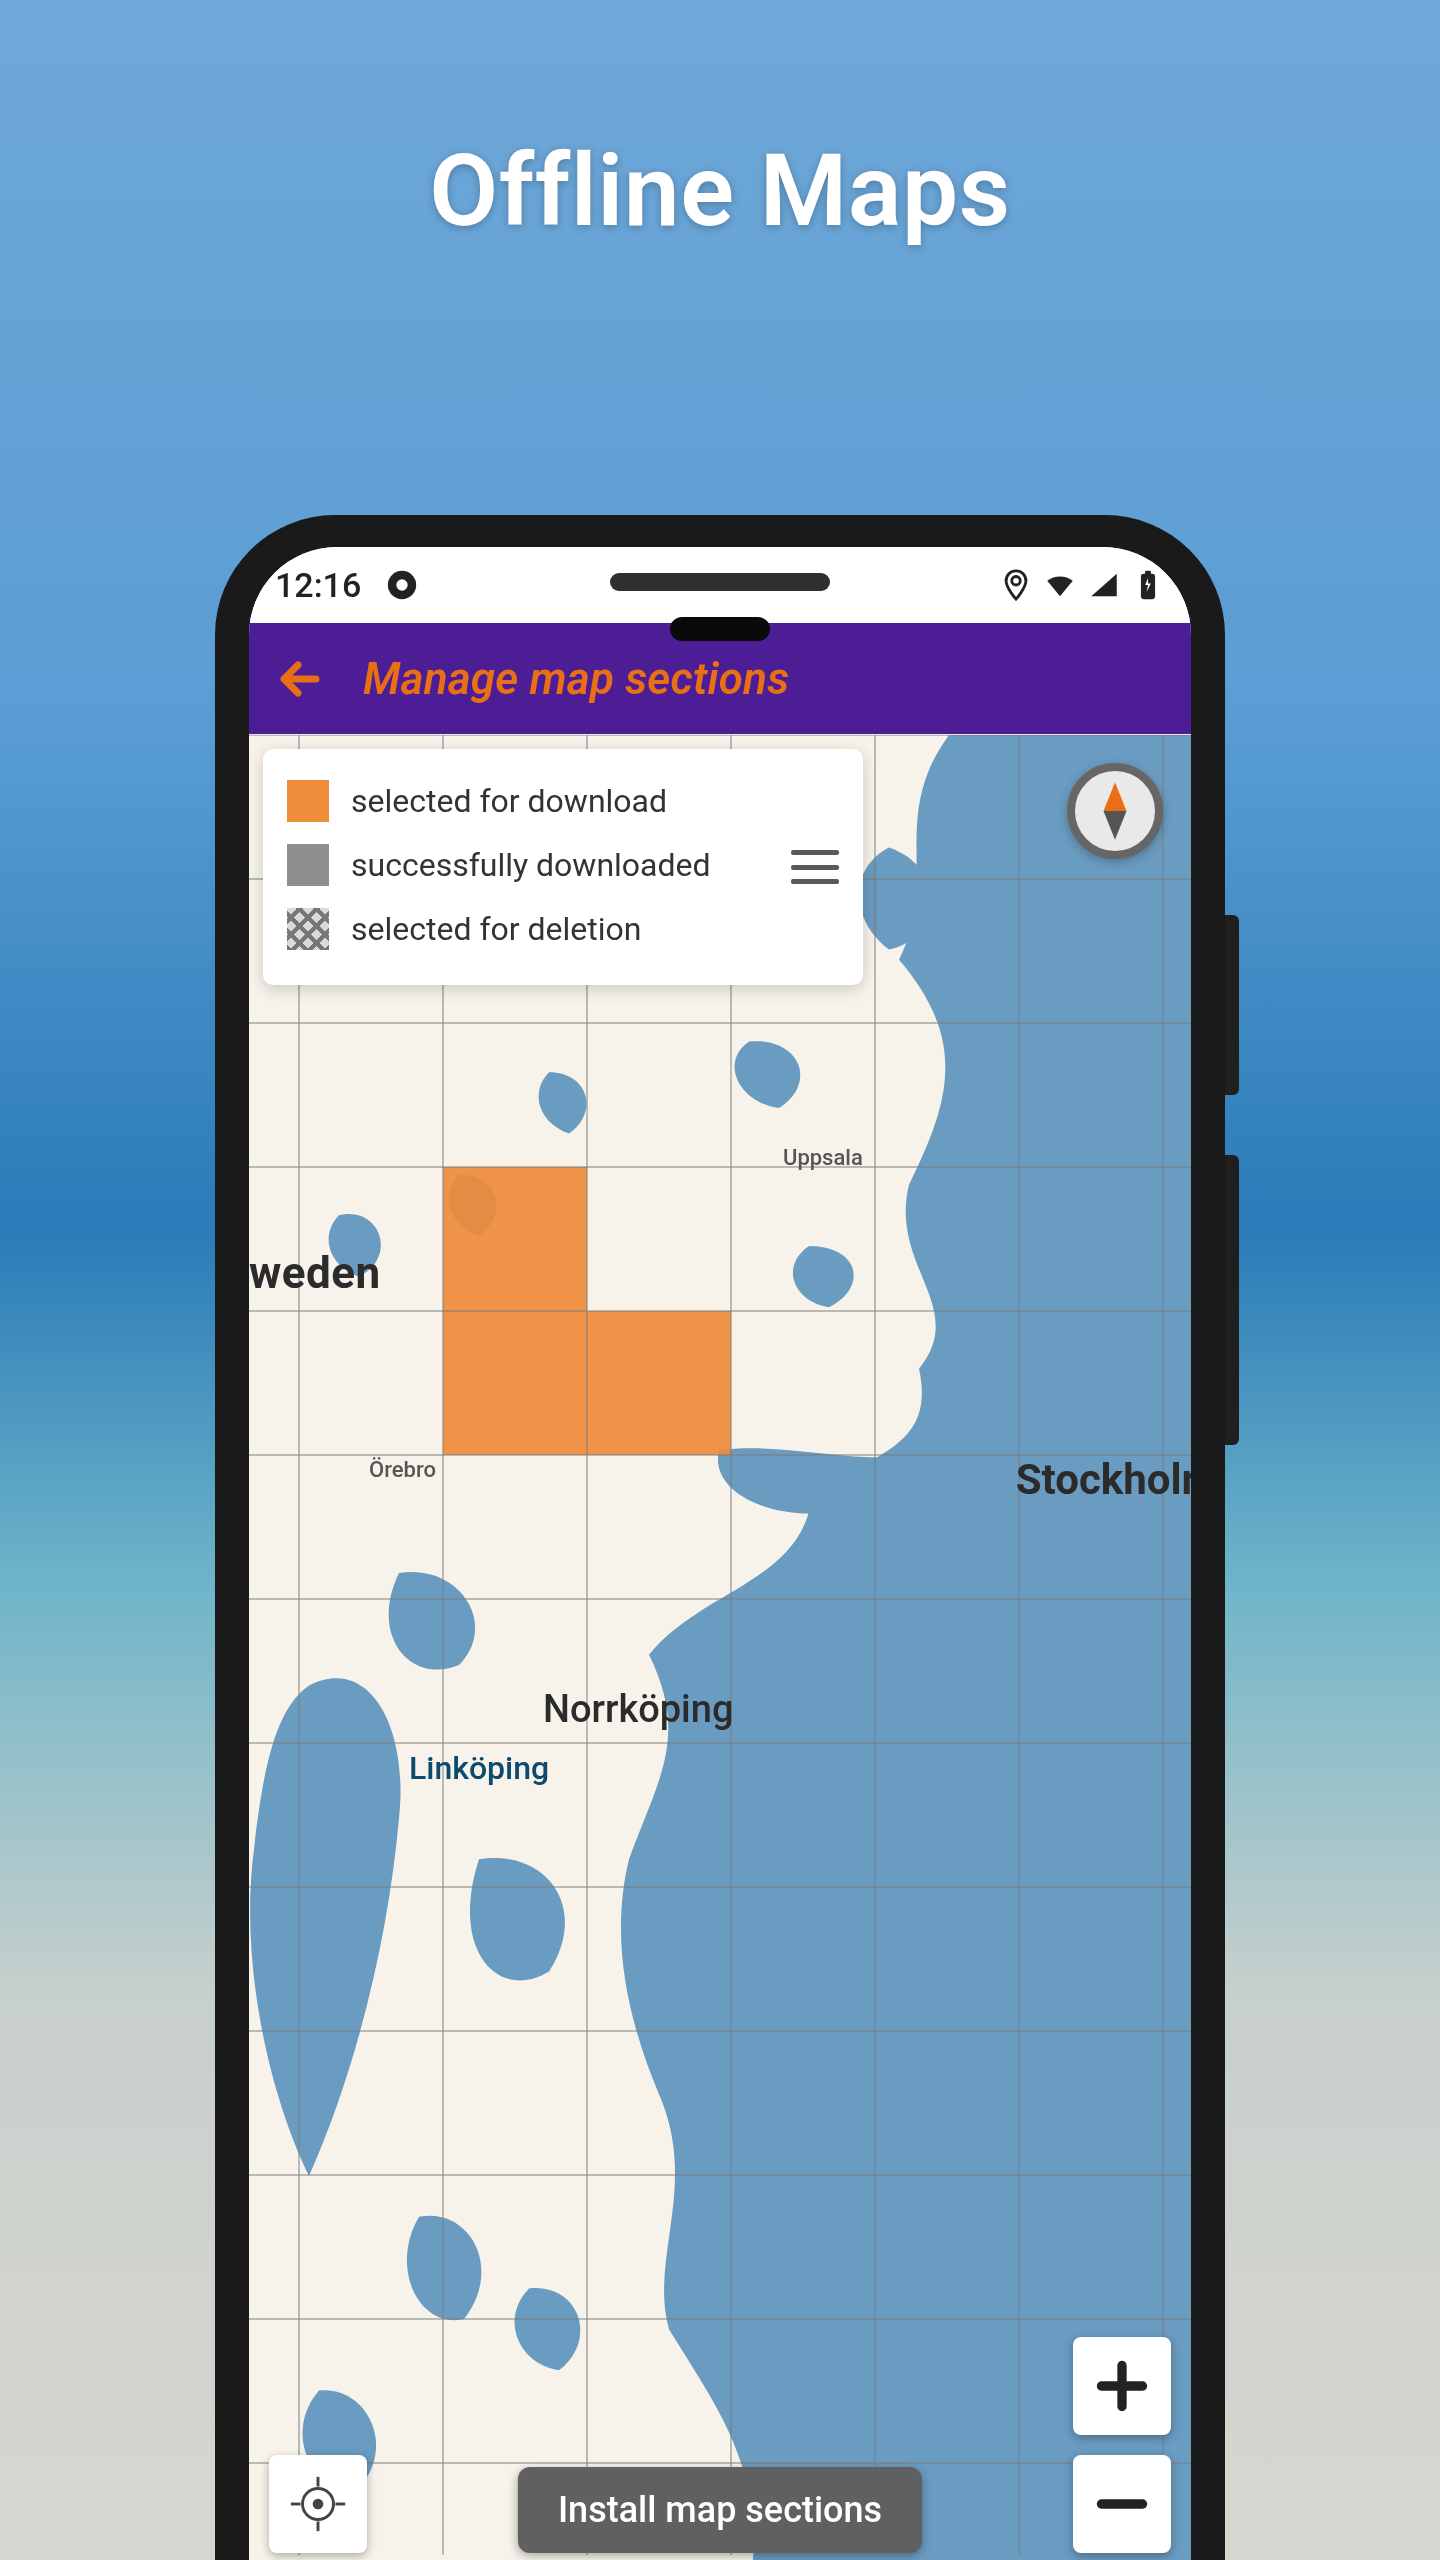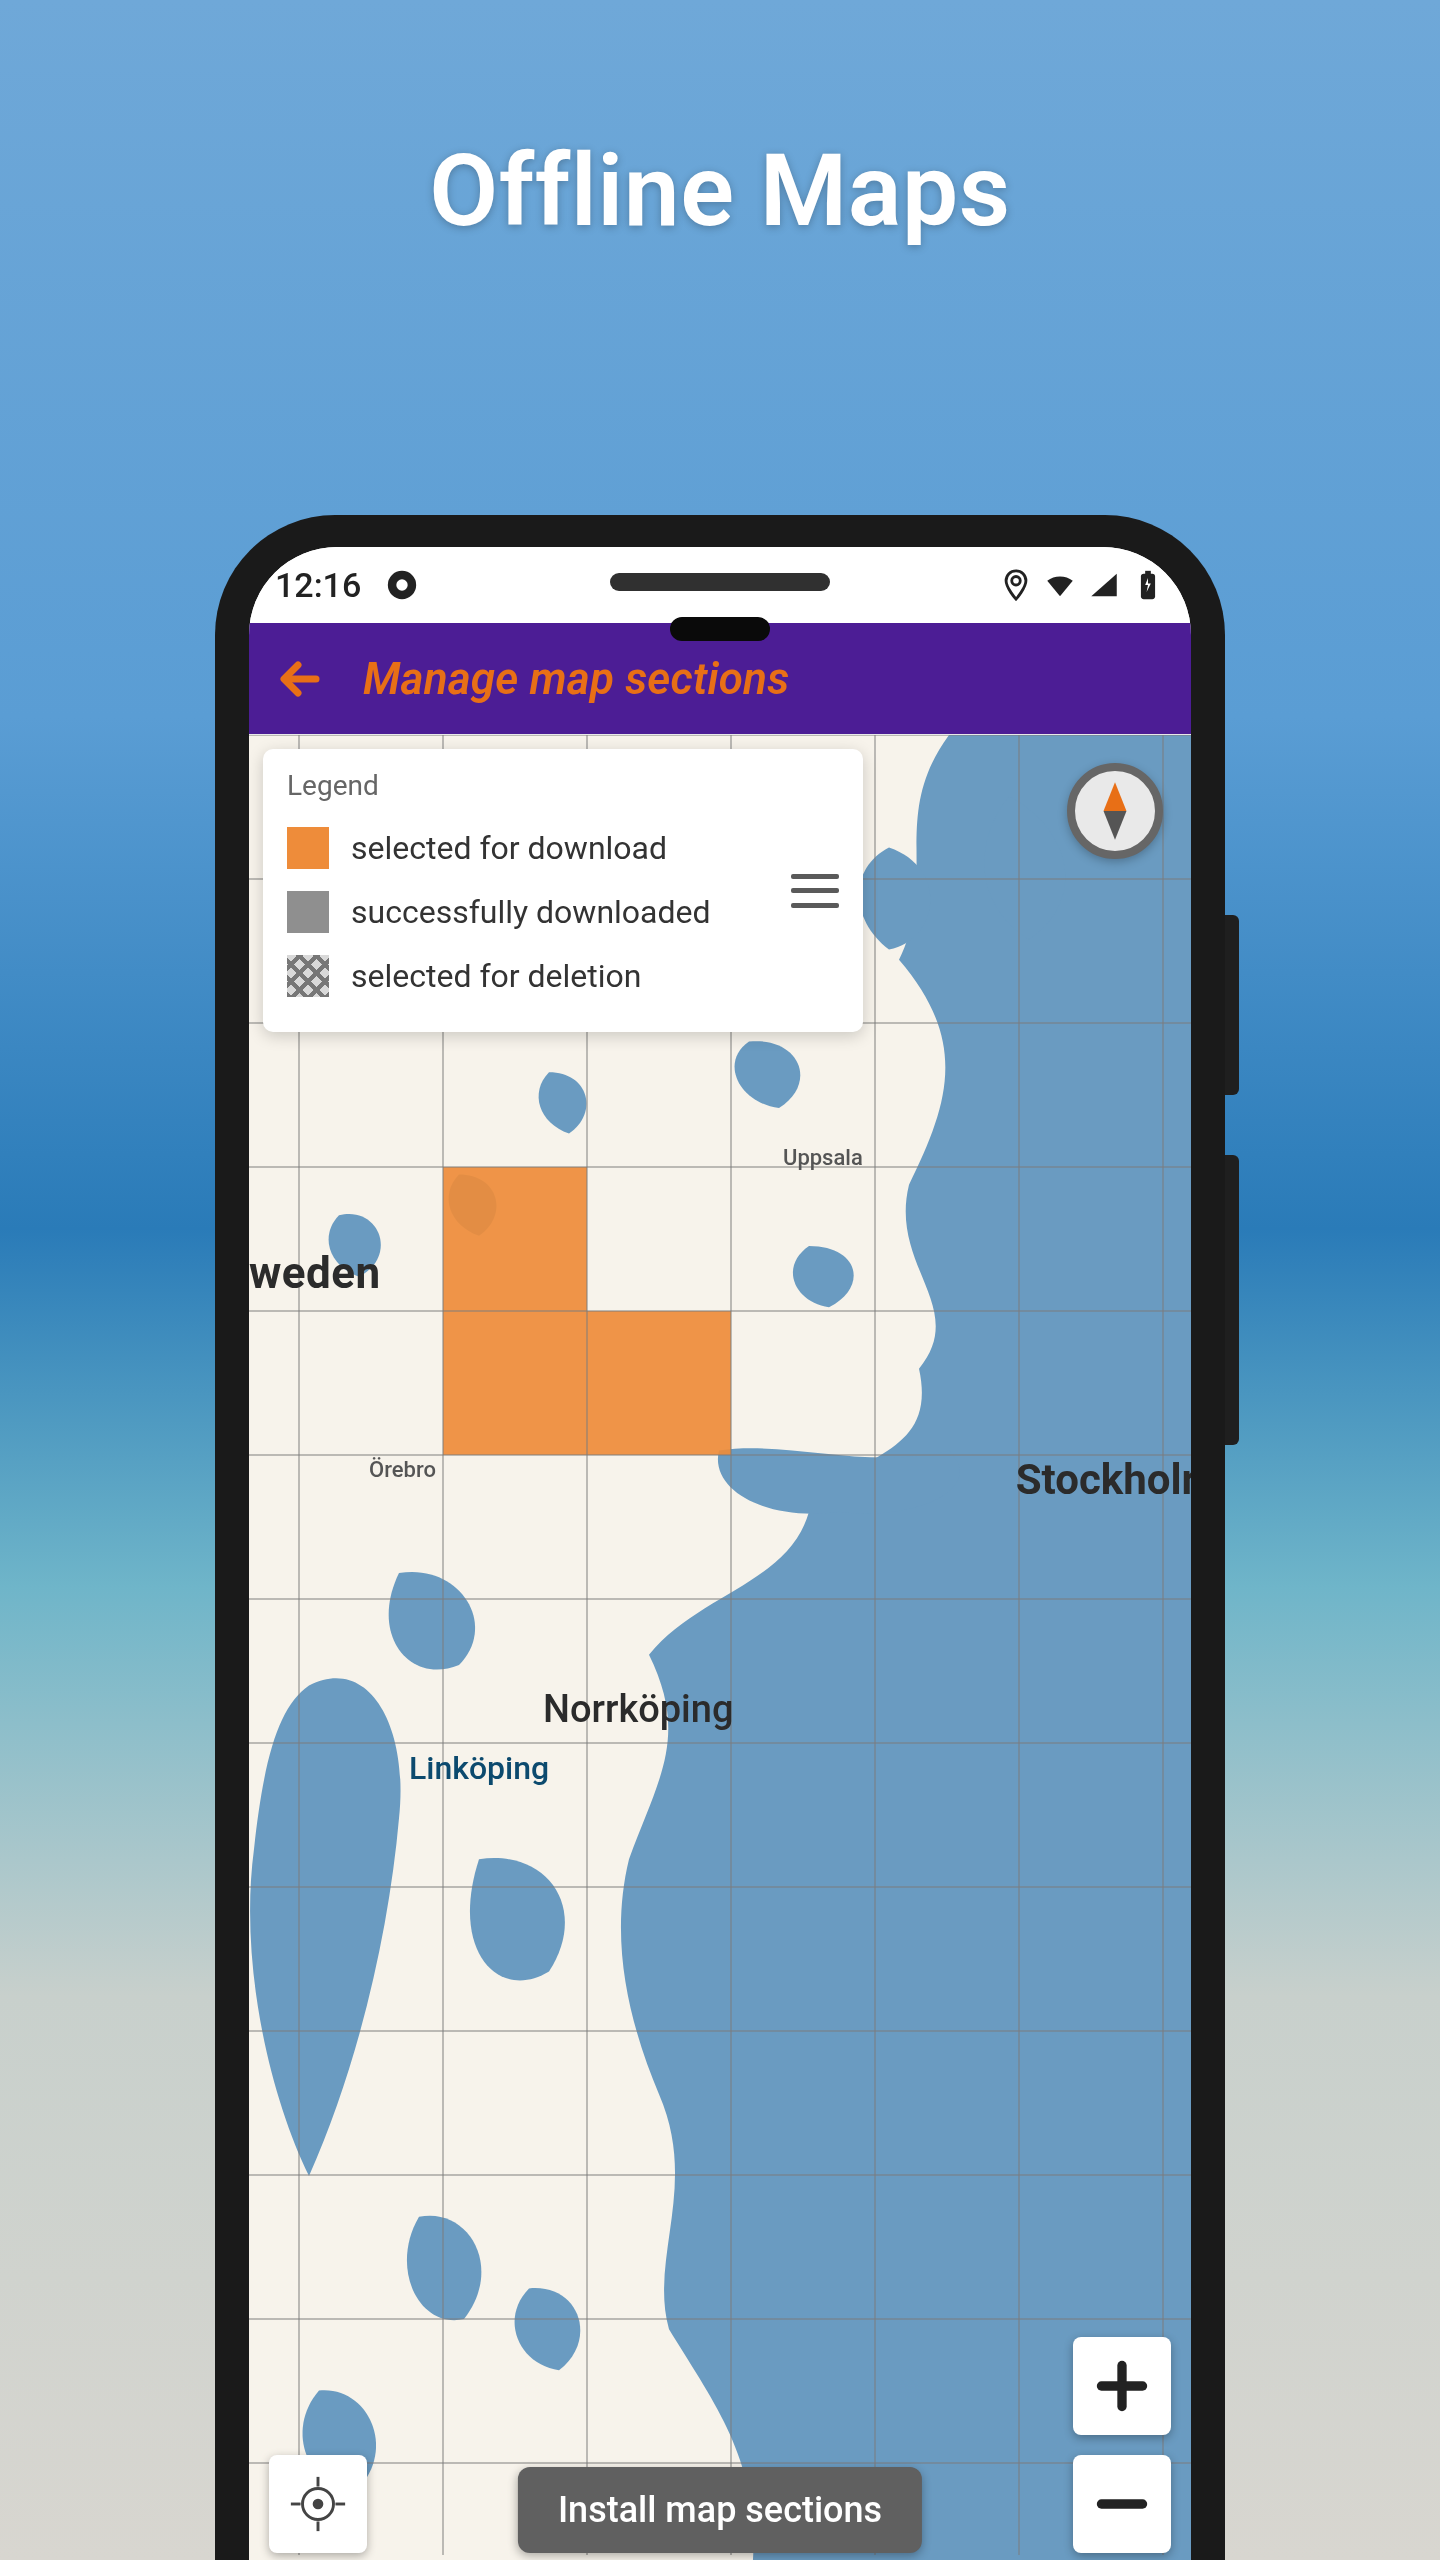--- a/index.html
+++ b/index.html
@@ -326,21 +326,20 @@
       </div>
 
       <div class="map-label label-sweden">weden</div>
       <div class="map-label label-stockholm">Stockholr</div>
       <div class="map-label label-norrkoping">Norrköping</div>
       <div class="map-label label-linkoping">Linköping</div>
       <div class="map-label label-orebro">Örebro</div>
       <div class="map-label label-uppsala">Uppsala</div>
 
       <div class="legend">
-        <div class="legend-title">Legend</div>
         <div class="legend-row">
           <div class="swatch orange"></div>
           <div class="legend-text">selected for download</div>
         </div>
         <div class="legend-row">
           <div class="swatch gray"></div>
           <div class="legend-text">successfully downloaded</div>
         </div>
         <div class="legend-row">
           <div class="swatch hatch"></div>

